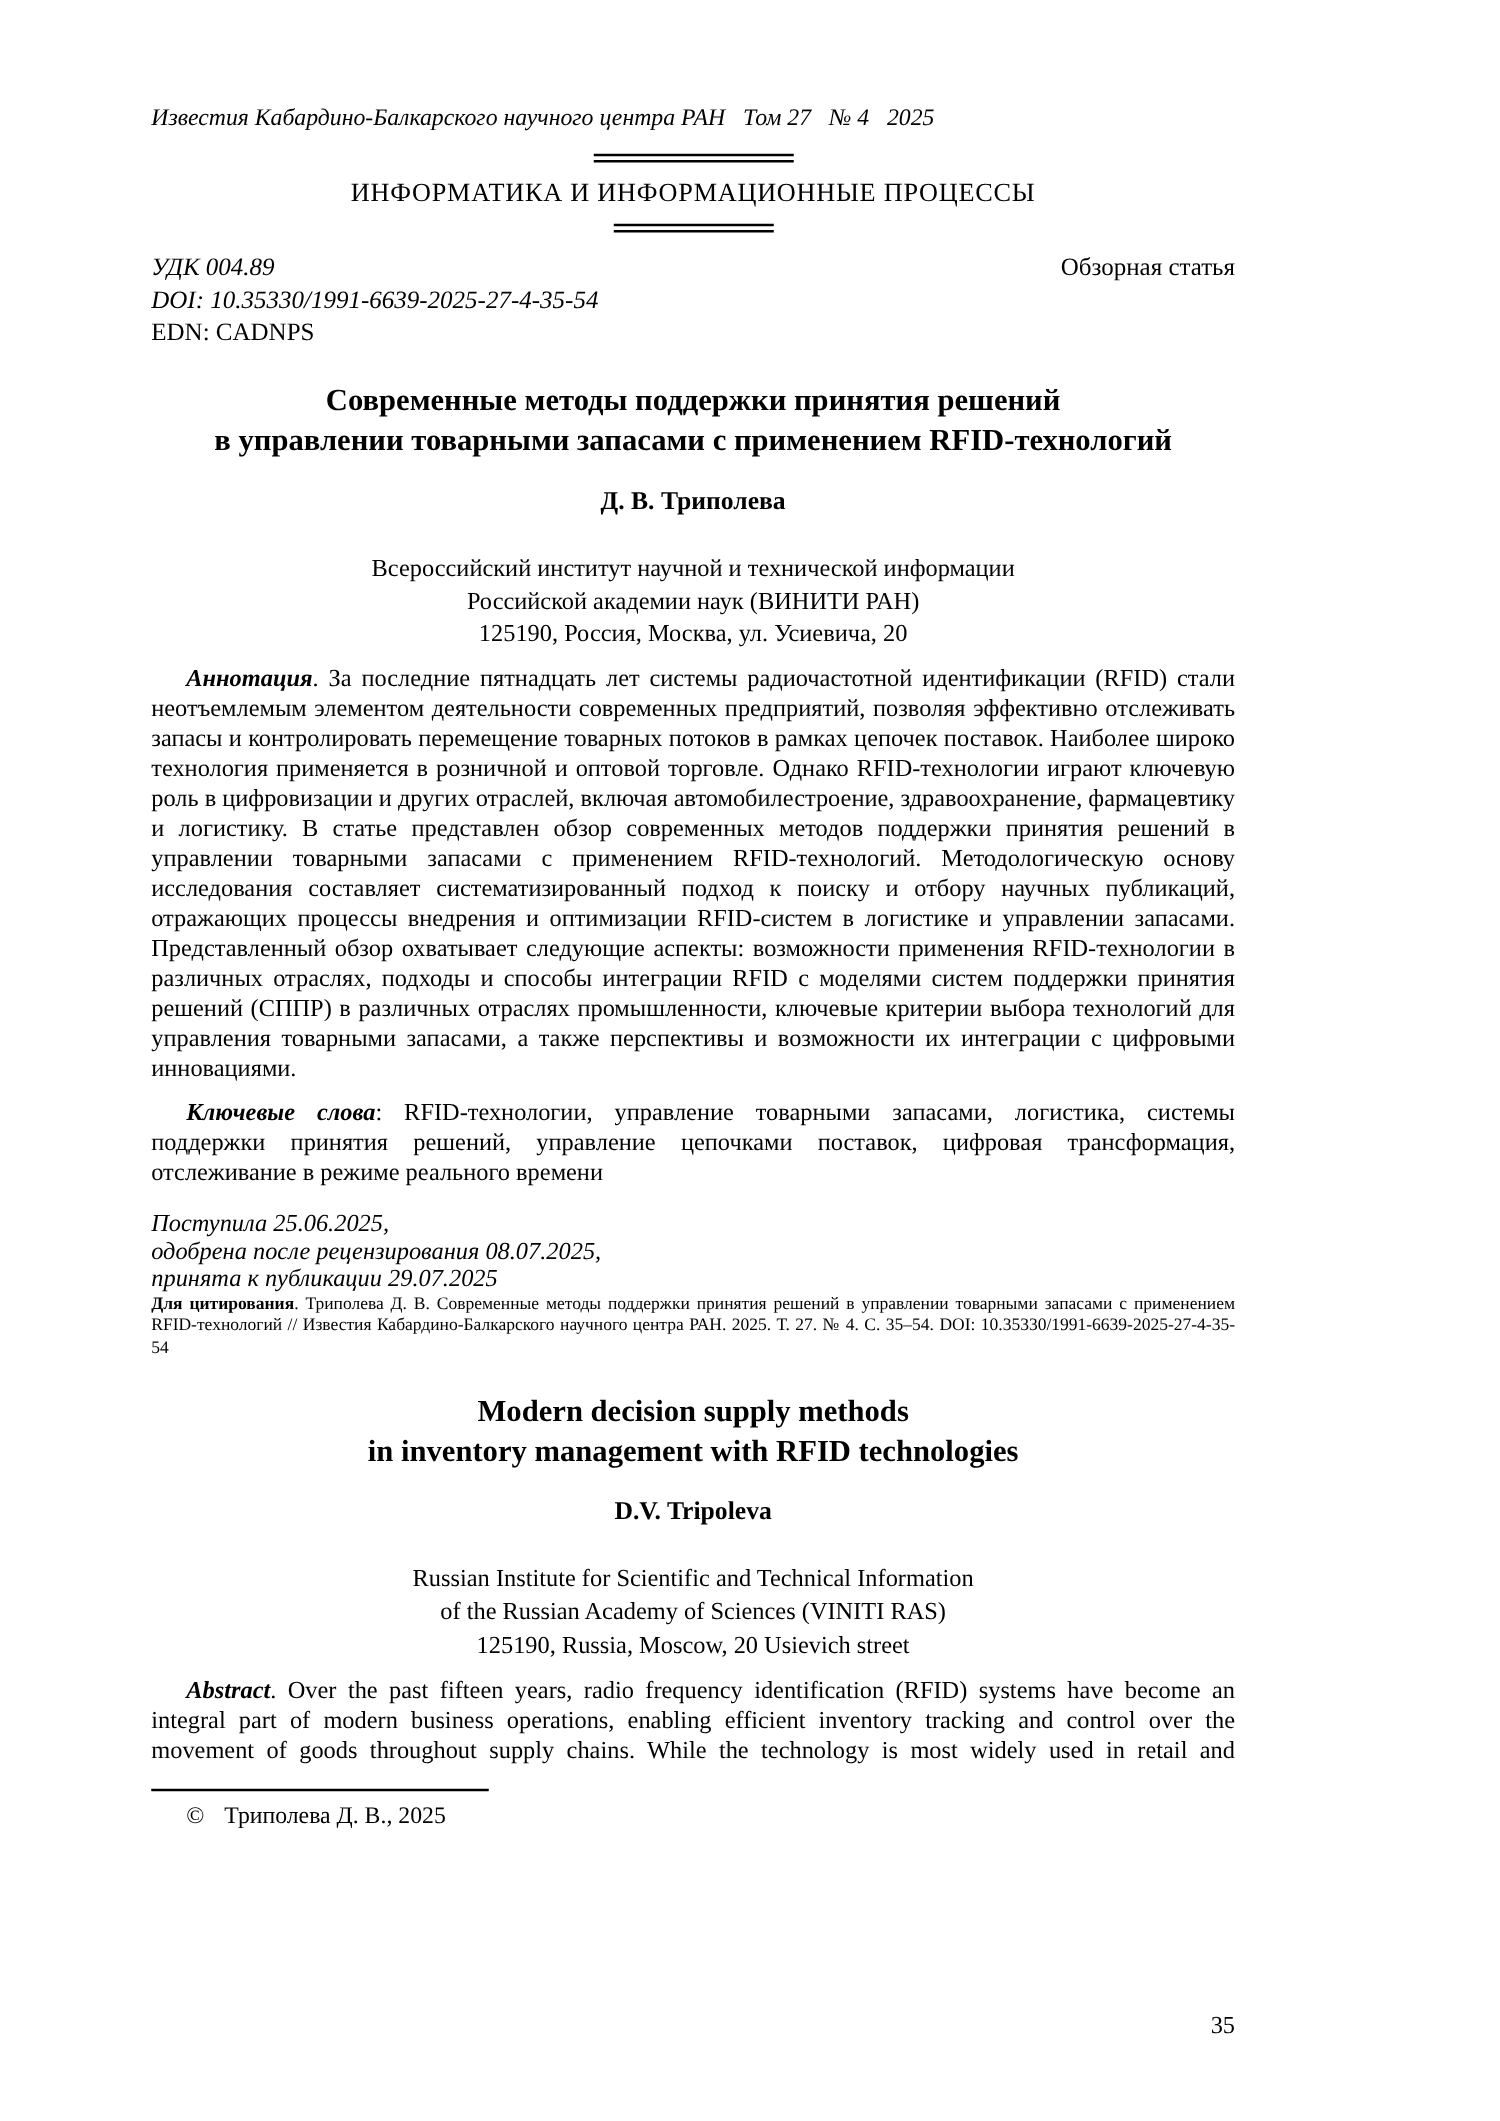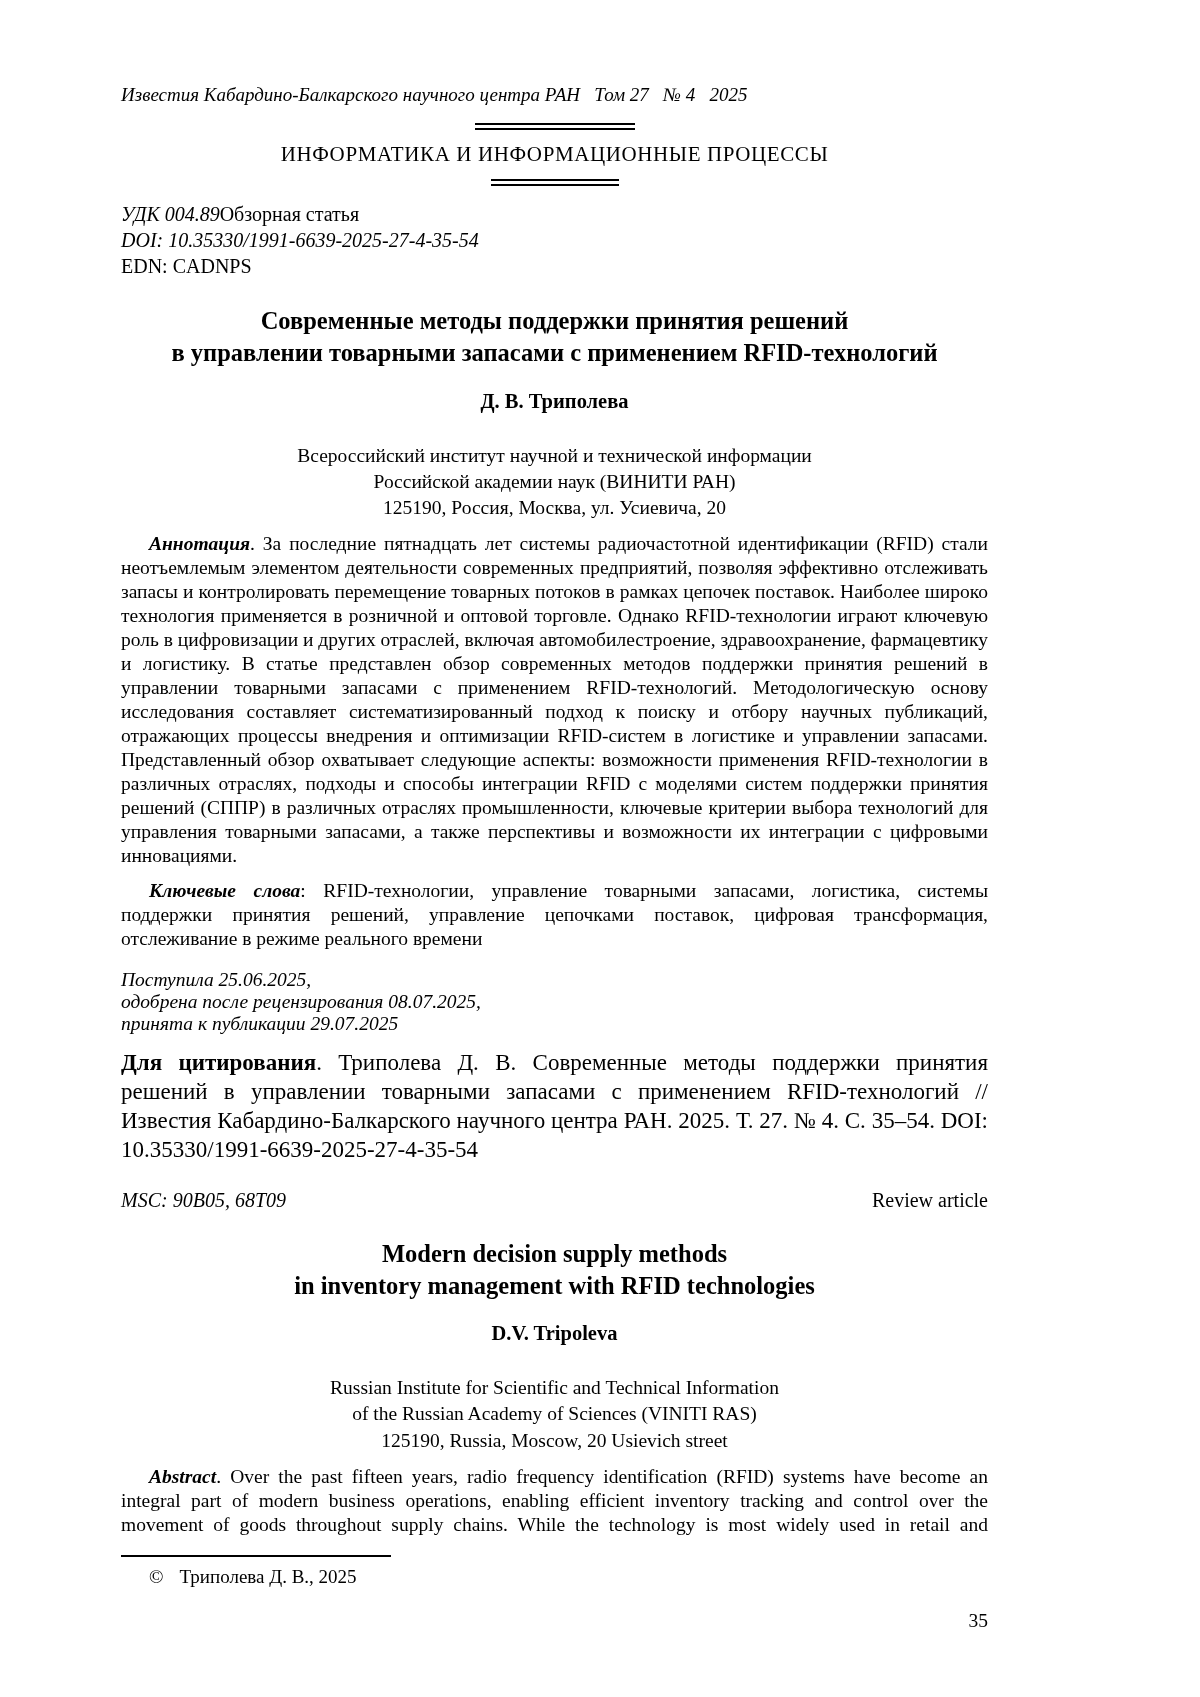--- a/index.html
+++ b/index.html
@@ -27,21 +27,21 @@
     border-top: 2px solid #000; border-bottom: 2px solid #000;
   }
   .dbl-left  { width: 160px; }
   .dbl-right { width: 128px; }
   .section-title {
     flex: 1; text-align: center;
     font-size: 21px; letter-spacing: 0.6px; white-space: nowrap;
   }
 
   .meta-block { margin-top: 15px; font-size: 20px; line-height: 26px; }
-  .meta-row { display: flex; }
+  .meta-row { display: flex; justify-content: space-between; }
   .it { font-style: italic; }
   .bi { font-weight: bold; font-style: italic; }
   .b  { font-weight: bold; }
 
   .title-ru, .title-en {
     margin-top: 26px; text-align: center;
     font-weight: bold; font-size: 24.5px; line-height: 1.32;
   }
   .author {
     margin-top: 20px; text-align: center;
@@ -60,22 +60,22 @@
   .para.indent { text-indent: 28px; }
   .para.fill-last { text-align-last: justify; }
 
   .dates-row {
     display: flex; justify-content: space-between;
     margin-top: 18px;
     font-size: 19.5px; font-style: italic; flex-direction: column;
   }
 
   .citation {
-    margin-top: 14px;
-    font-size: 23px; line-height: 1.26;
+    margin-top: 0;
+    font-size: 14px; line-height: 1.26;
     text-align: justify;
   }
 
   .msc-row {
     display: flex; justify-content: space-between;
     margin-top: 24px; font-size: 20px;
   }
 
   .footer-line {
     margin-top: 18px;
@@ -138,24 +138,20 @@
   <div class="dates-row">
     <span>Поступила 25.06.2025,</span>
     <span>одобрена после рецензирования 08.07.2025,</span>
     <span>принята к публикации 29.07.2025</span>
   </div>
 
   <div class="citation">
     <span class="b">Для цитирования</span><span>. Триполева Д. В. Современные методы поддержки принятия решений в управлении товарными запасами с применением RFID-технологий // Известия Кабардино-Балкарского научного центра РАН. 2025. Т. 27. № 4. С. 35–54. DOI: 10.35330/1991-6639-2025-27-4-35-54</span>
   </div>
 
-  <div class="msc-row">
-    <span class="it">MSC: 90B05, 68T09</span>
-    <span>Review article</span>
-  </div>
 
   <div class="title-en">
     <div>Modern decision supply methods</div>
     <div>in inventory management with RFID technologies</div>
   </div>
 
   <div class="author">D.V. Tripoleva</div>
 
   <div class="affil">
     <div>Russian Institute for Scientific and Technical Information</div>

